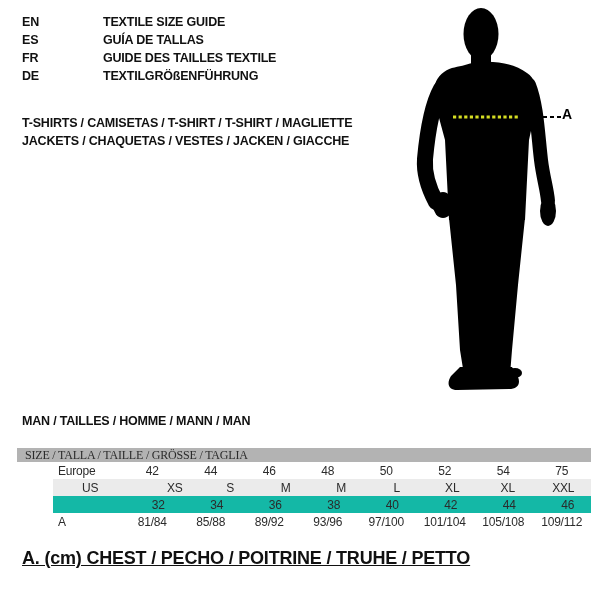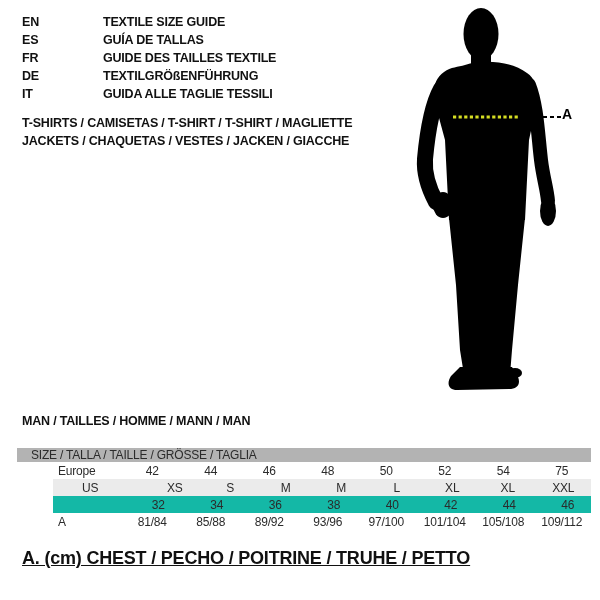--- a/index.html
+++ b/index.html
@@ -16,21 +16,21 @@
   .categories{position:absolute;left:22px;top:114px;line-height:18px;}
   .cat-line{font-weight:700;font-size:12.5px;letter-spacing:-0.2px;white-space:nowrap;}
   
   .figure-wrap{position:absolute;left:415px;top:5px;width:185px;height:392px;}
   .figure-wrap svg{position:absolute;left:0;top:0;}
   .measure-a{position:absolute;left:147px;top:101px;font-size:14px;font-weight:600;color:#000;}
   
   .man-label{position:absolute;left:22px;top:414px;font-weight:700;font-size:12.5px;letter-spacing:-0.2px;white-space:nowrap;}
   
   .size-table{position:absolute;left:17px;top:448px;width:574px;font-size:12px;color:#2b2b2b;letter-spacing:-0.2px;}
-  .st-header{height:14px;display:flex;align-items:center;padding-left:14px;white-space:nowrap;}
+  .st-header{height:14px;display:flex;align-items:center;padding-left:8px;white-space:nowrap;font-family:Liberation Serif, serif;}
   .st-row{display:flex;height:17px;align-items:center;margin-left:36px;}
   .st-label{width:70px;padding-left:5px;box-sizing:border-box;}
   .st-cell{flex:1;text-align:center;}
   
   .footnote{position:absolute;left:22px;top:548px;font-weight:700;font-size:18px;letter-spacing:-0.2px;white-space:nowrap;text-decoration:underline;}
 </style>
 </head>
 <body>
 
 <div class="canvas">
@@ -44,24 +44,20 @@
       <span class="lang-code">ES</span>
       <span class="lang-label">GUÍA DE TALLAS</span>
     </div>
     <div class="lang-row">
       <span class="lang-code">FR</span>
       <span class="lang-label">GUIDE DES TAILLES TEXTILE</span>
     </div>
     <div class="lang-row">
       <span class="lang-code">DE</span>
       <span class="lang-label">TEXTILGRÖßENFÜHRUNG</span>
-    </div>
-    <div class="lang-row">
-      <span class="lang-code">IT</span>
-      <span class="lang-label">GUIDA ALLE TAGLIE TESSILI</span>
     </div>
   </div>
 
   <div class="categories">
     <div class="cat-line">T-SHIRTS / CAMISETAS / T-SHIRT / T-SHIRT / MAGLIETTE</div>
     <div class="cat-line">JACKETS / CHAQUETAS / VESTES / JACKEN / GIACCHE</div>
   </div>
 
   <div class="figure-wrap">
     <svg width="150" height="390" viewBox="0 0 150 390">

